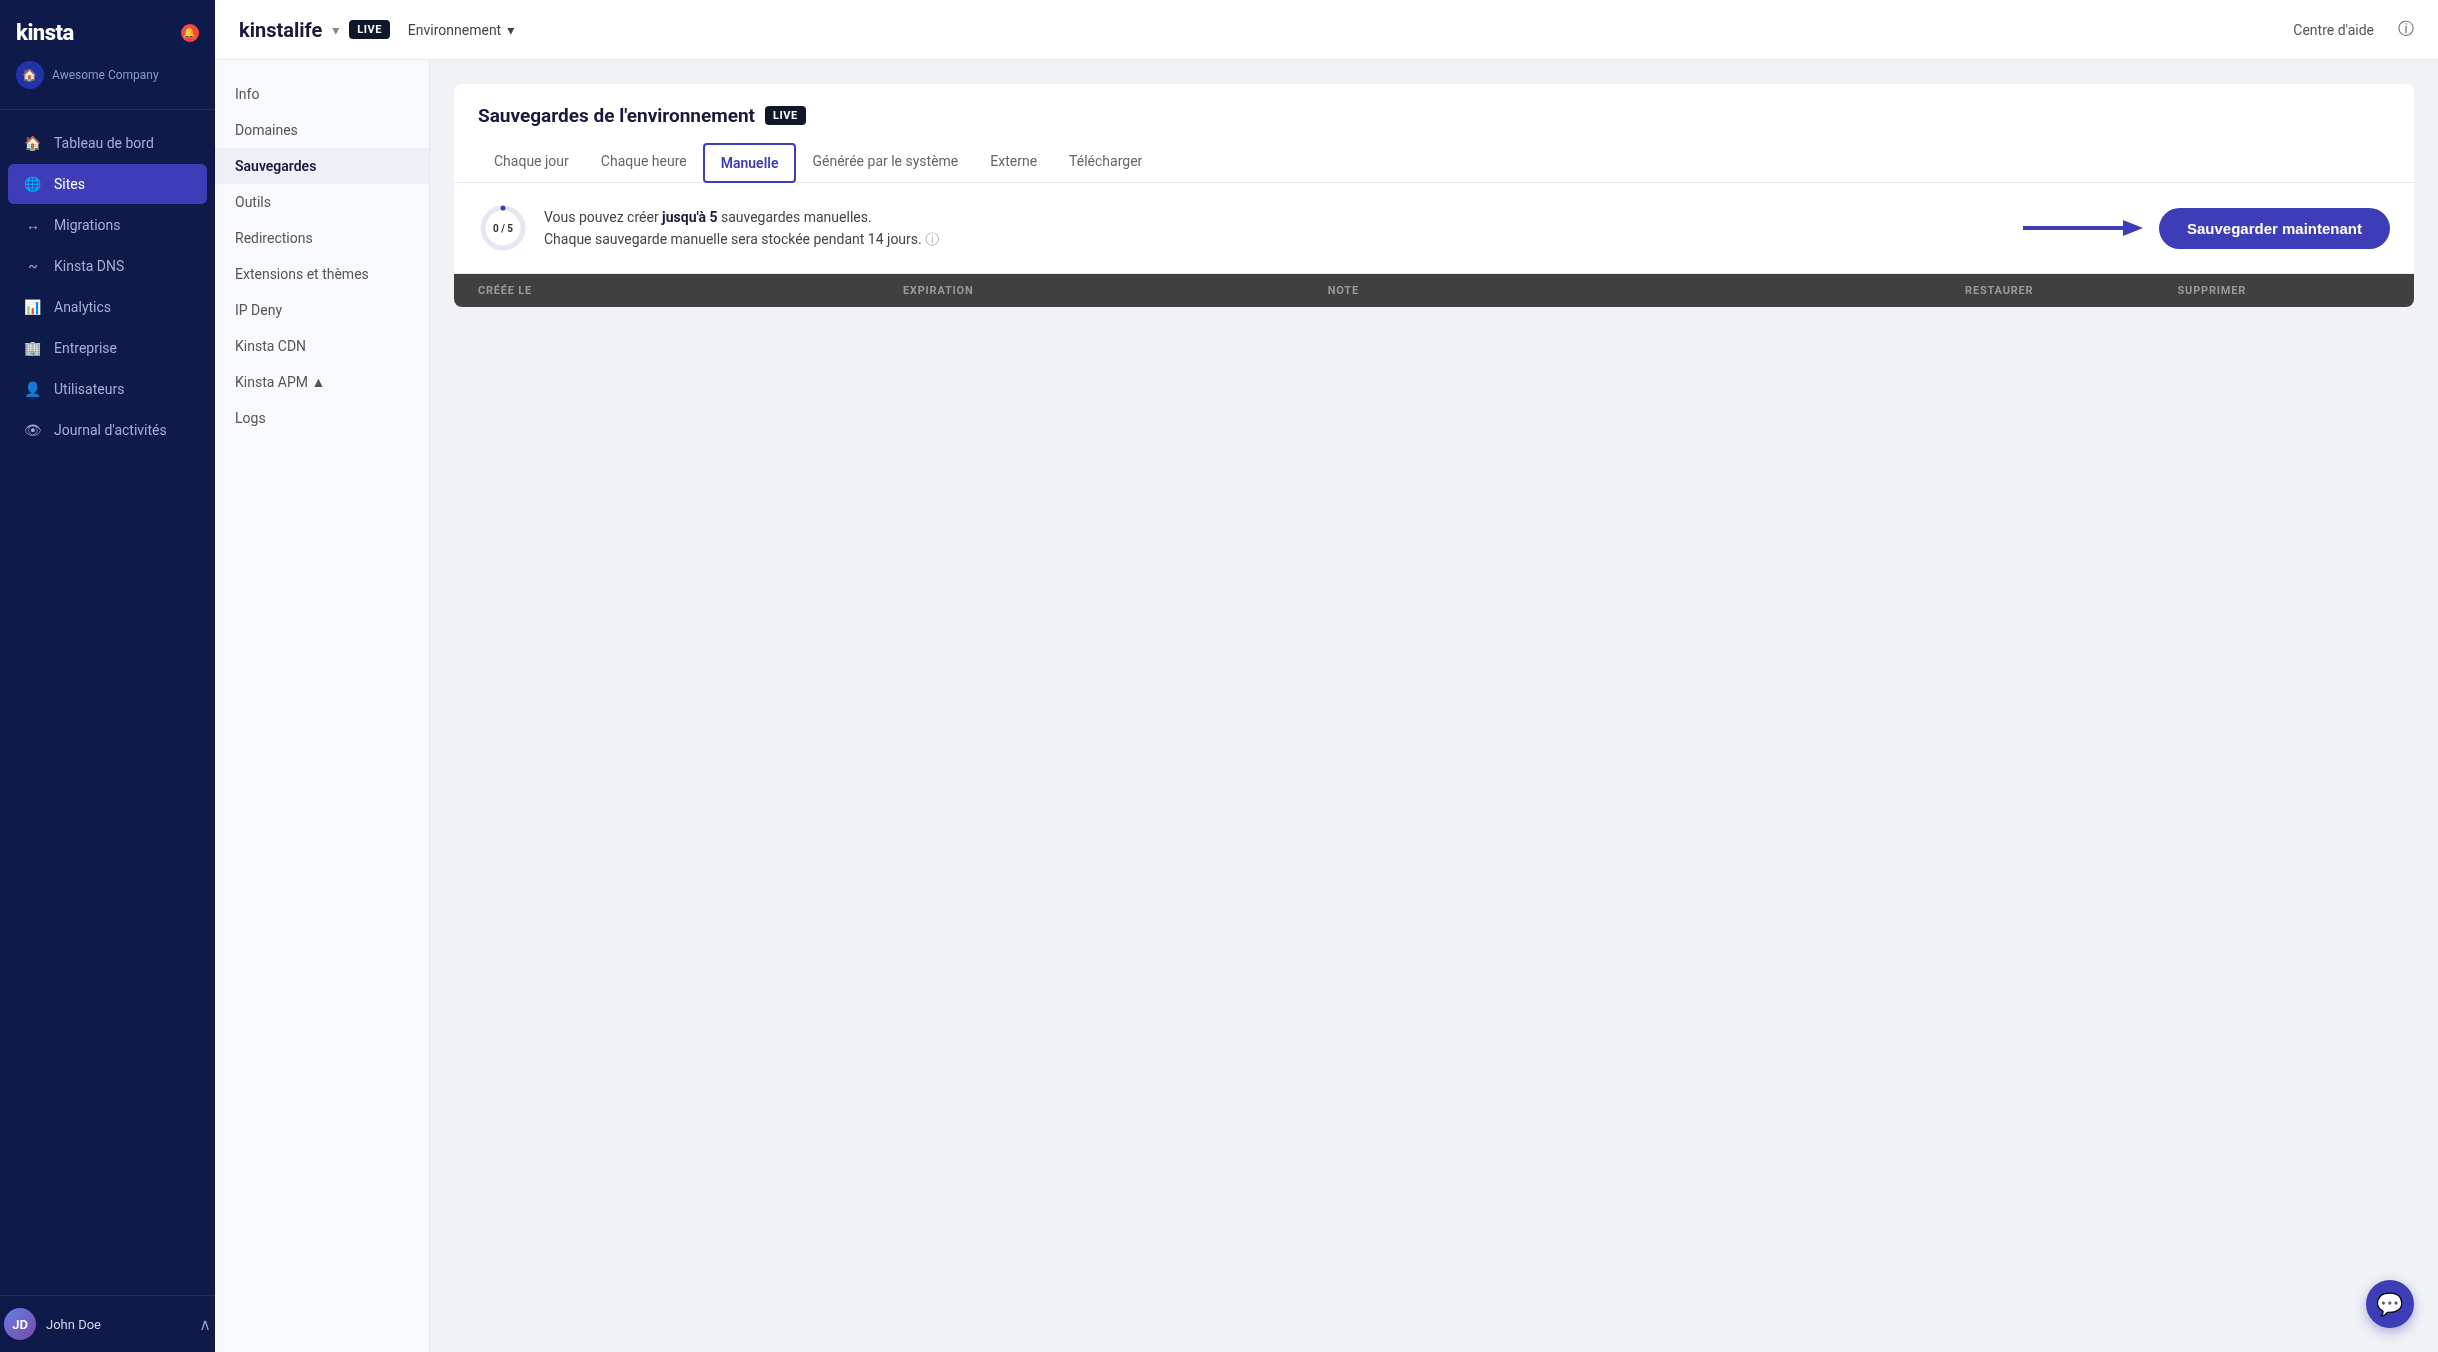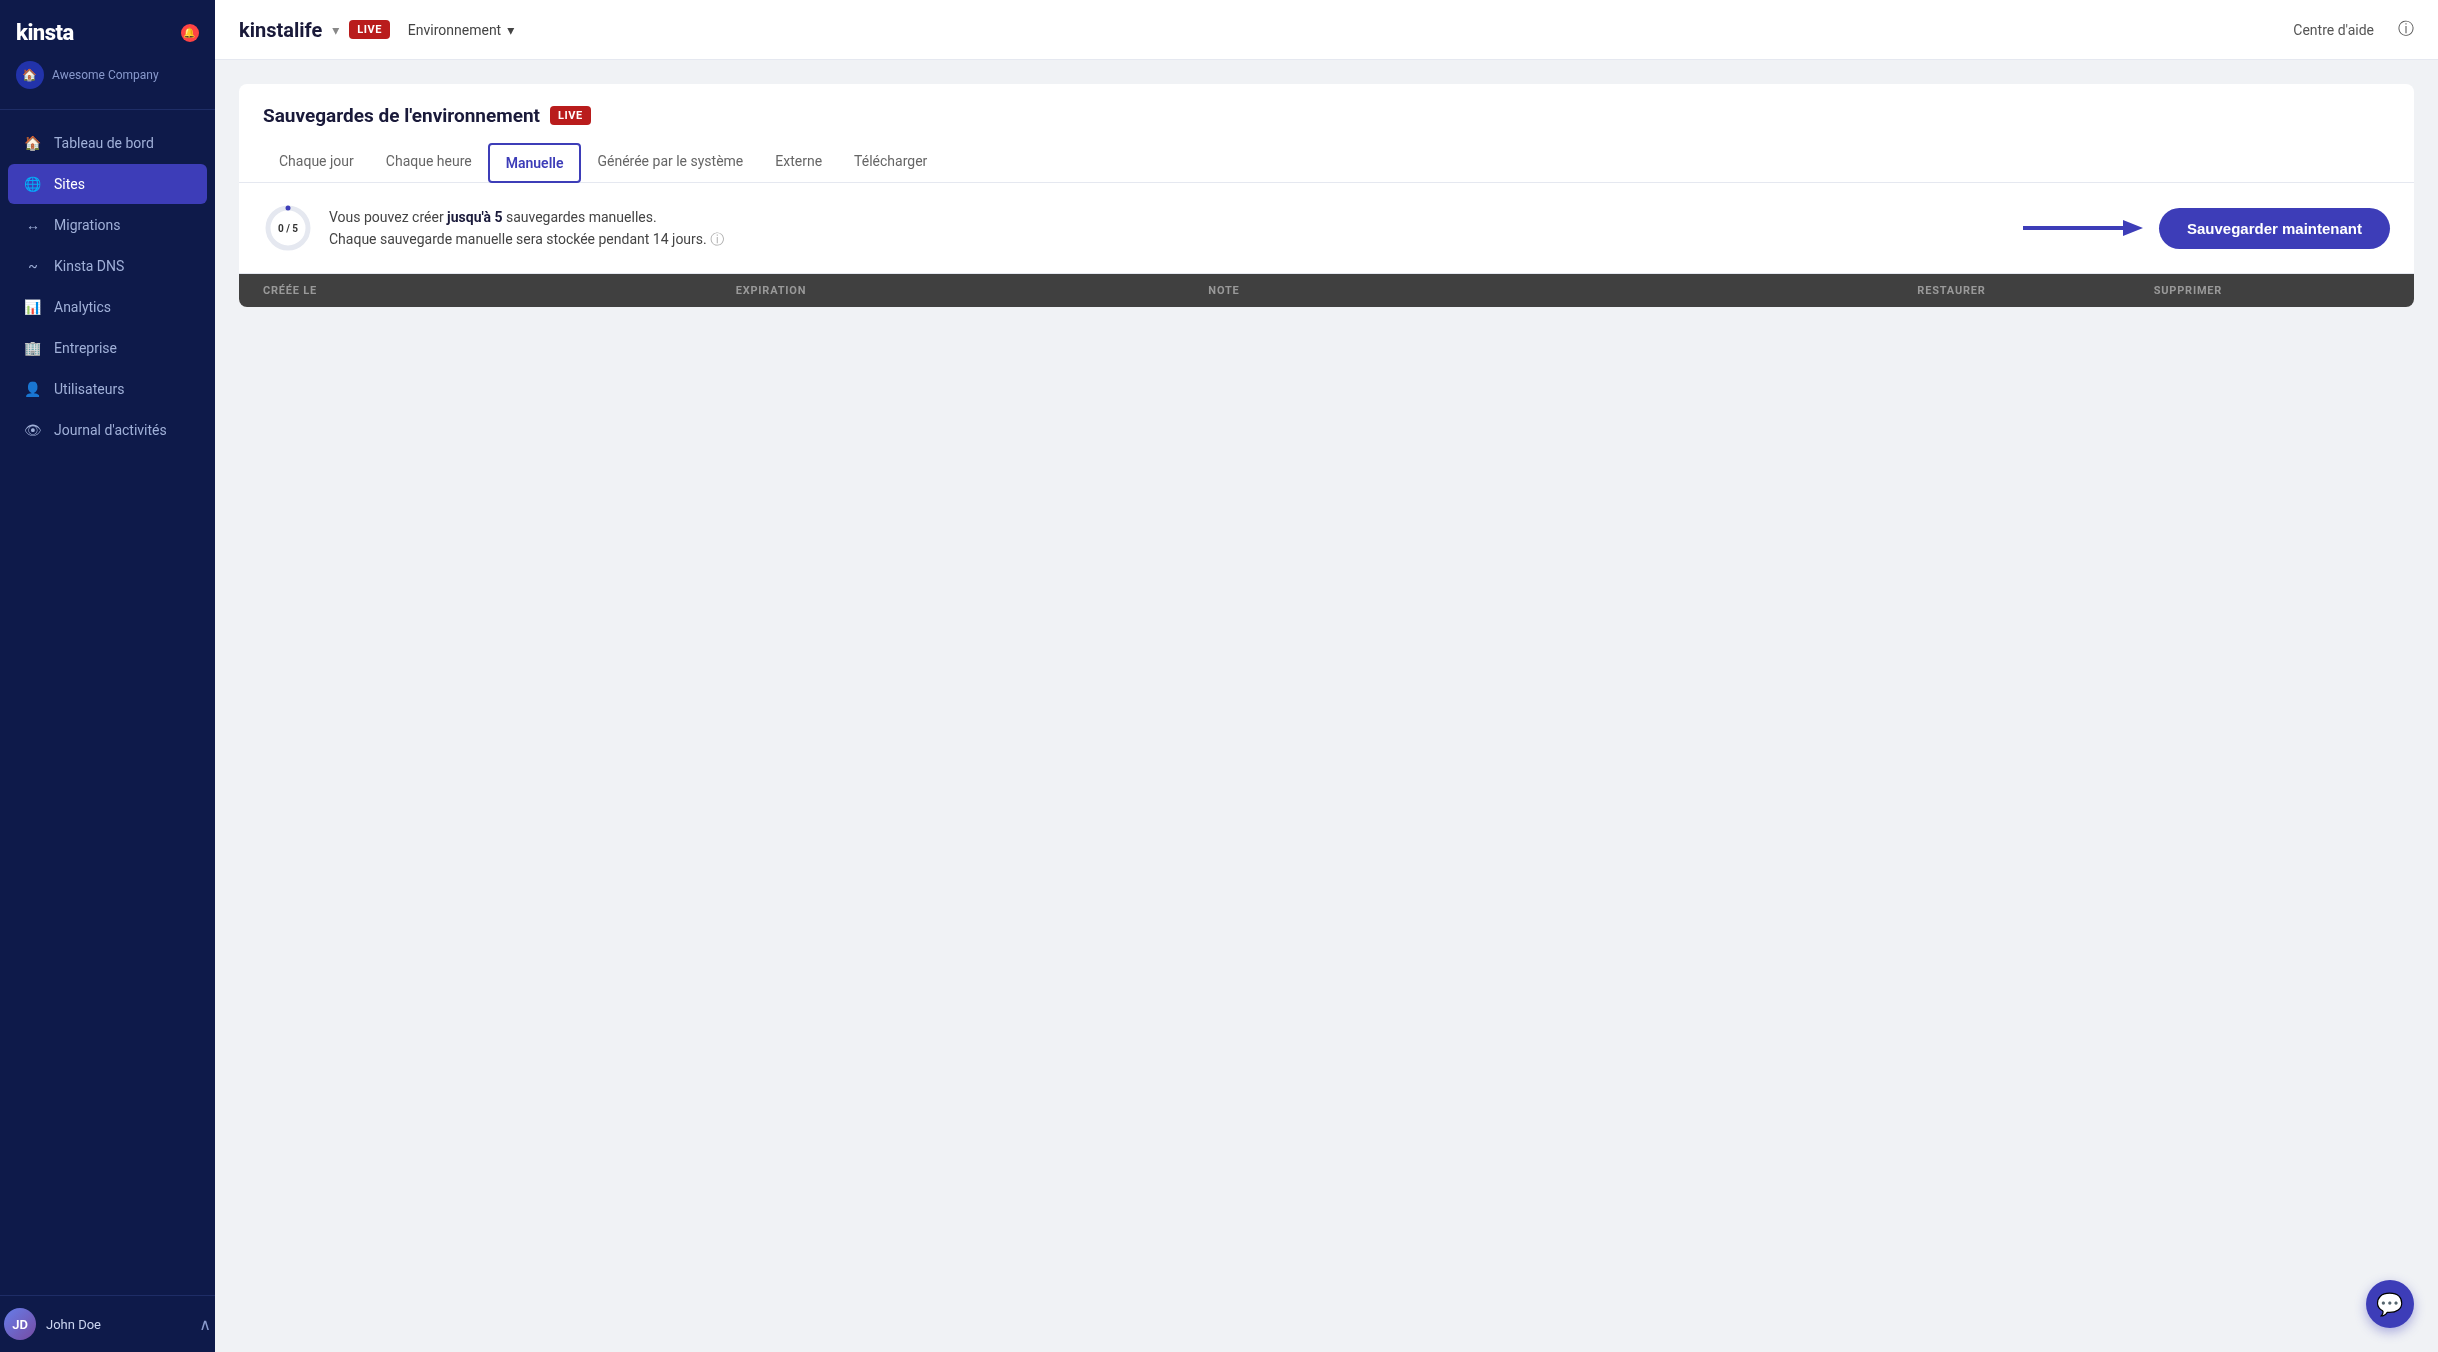--- a/index.html
+++ b/index.html
@@ -77,21 +77,21 @@
       padding: 0 24px;
       height: 60px;
       display: flex;
       align-items: center;
       justify-content: space-between;
     }
     .top-header-left { display: flex; align-items: center; gap: 10px; }
     .site-name { font-size: 20px; font-weight: 700; color: #1a1a3a; }
     .site-name-arrow { color: #888; font-size: 14px; cursor: pointer; }
     .live-badge {
-      background: #b91c1c;
+      background: #0f172a;
       color: #fff;
       font-size: 11px;
       font-weight: 700;
       padding: 3px 8px;
       border-radius: 4px;
       letter-spacing: 0.5px;
     }
     .env-selector {
       display: flex; align-items: center; gap: 6px;
       font-size: 14px; color: #444; cursor: pointer;
@@ -293,20 +293,32 @@
       </div>
     </div>
     <div class="top-header-right">
       <span>Centre d'aide</span>
       <span style="font-size:16px;">ⓘ</span>
     </div>
   </div>
 
   <div class="content-area">
 
+    <div class="sub-sidebar">
+      <a class="sub-nav-item">Info</a>
+      <a class="sub-nav-item">Domaines</a>
+      <a class="sub-nav-item active">Sauvegardes</a>
+      <a class="sub-nav-item">Outils</a>
+      <a class="sub-nav-item">Redirections</a>
+      <a class="sub-nav-item">Extensions et thèmes</a>
+      <a class="sub-nav-item">IP Deny</a>
+      <a class="sub-nav-item">Kinsta CDN</a>
+      <a class="sub-nav-item">Kinsta APM ▲</a>
+      <a class="sub-nav-item">Logs</a>
+    </div>
 
     <div class="page-content">
       <div class="page-card">
 
         <div class="page-card-header">
           <div class="page-title-row">
             <span class="page-title">Sauvegardes de l'environnement</span>
             <span class="live-badge">LIVE</span>
           </div>
 

